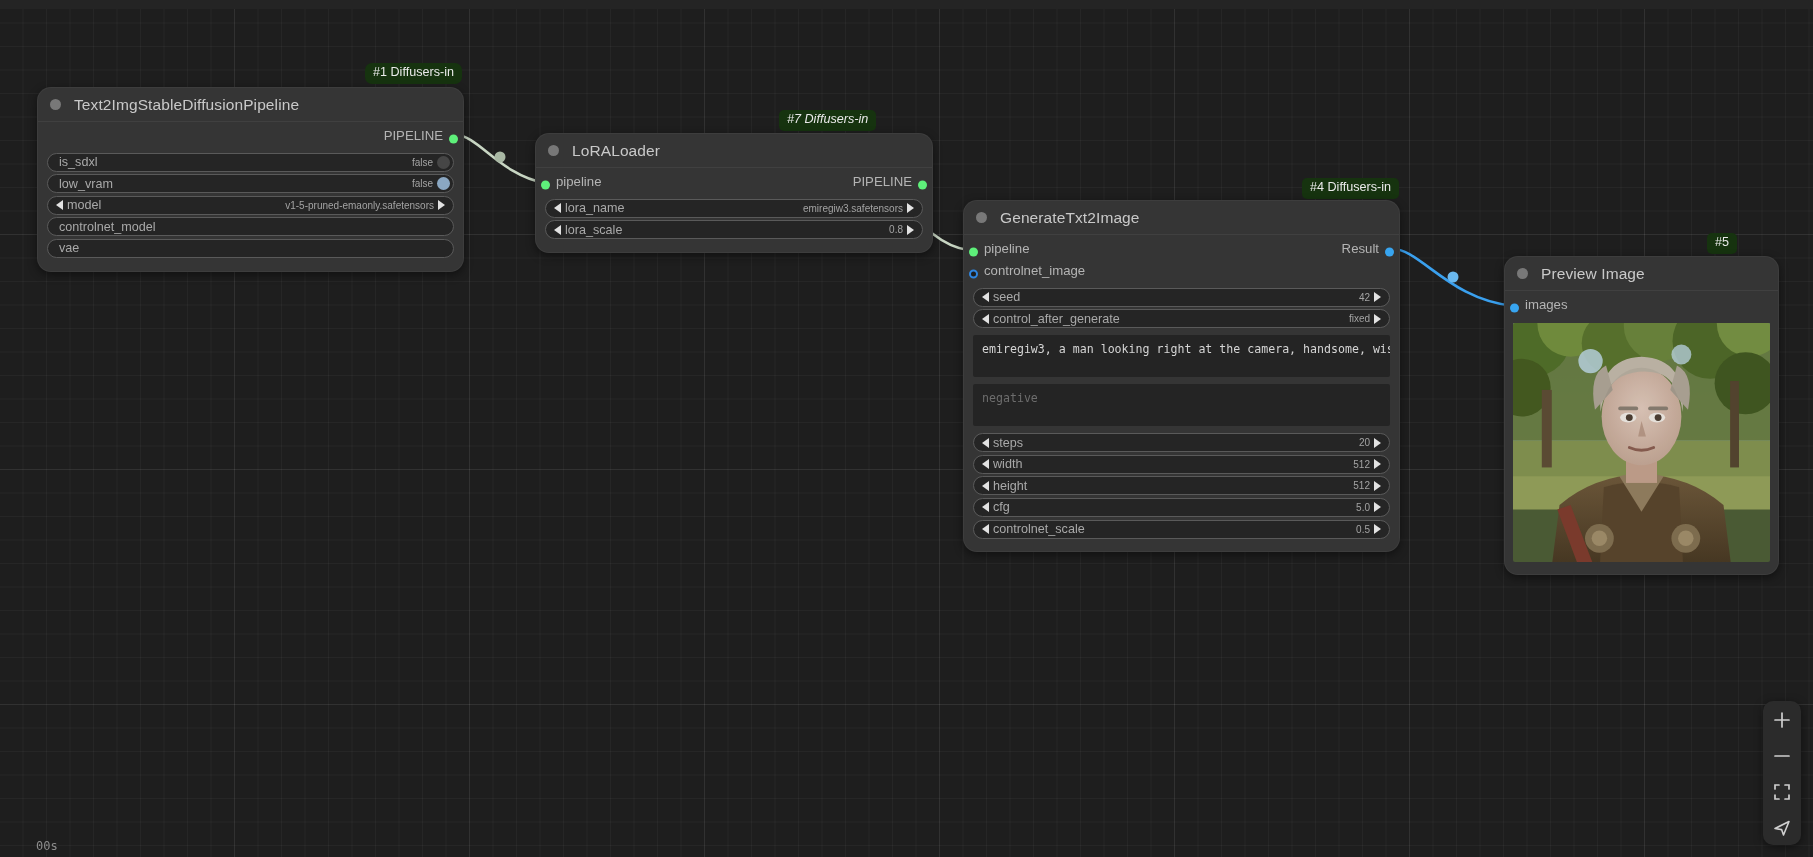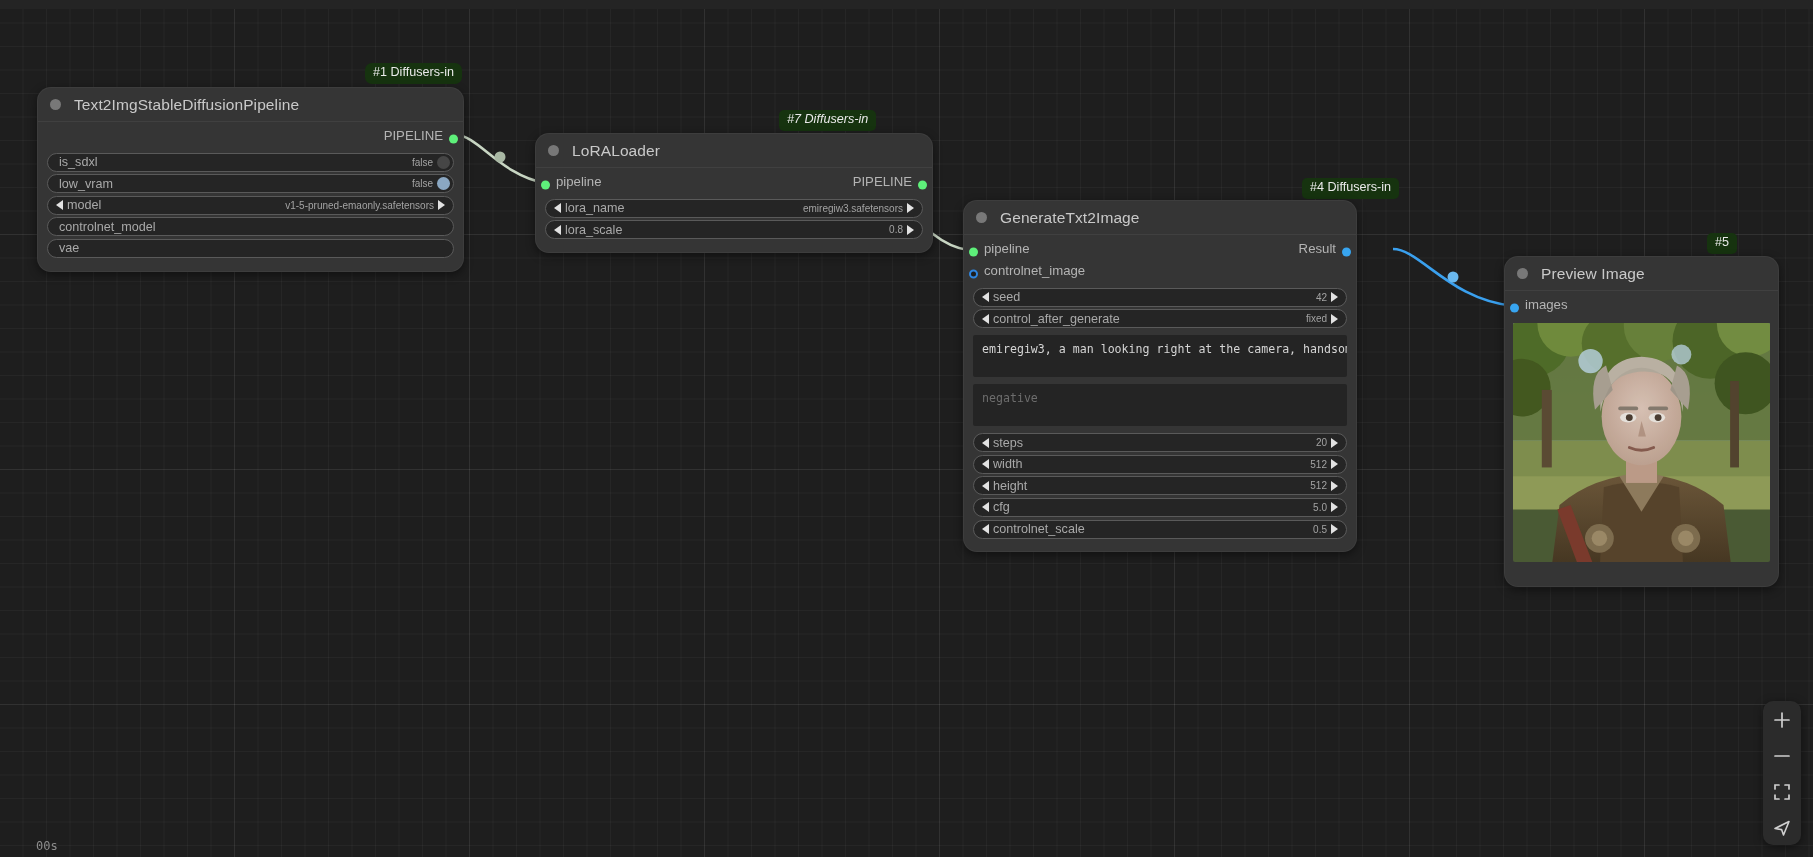--- a/index.html
+++ b/index.html
@@ -297,21 +297,21 @@
       <div class="widget arrows">
         <span class="arrow left"></span>
         <span class="w-name">lora_scale</span>
         <span class="w-val">0.8</span>
         <span class="arrow right"></span>
       </div>
     </div>
   </div>
 
   <div class="badge" style="left:1302px; top:178px;">#4 Diffusers-in</div>
-  <div class="node" style="left:963px; top:200px; width:394px;">
+  <div class="node" style="left:963px; top:200px; width:437px;">
     <div class="node-title">
       <div class="collapse-dot"></div>
       <div class="node-title-text">GenerateTxt2Image</div>
     </div>
     <div class="node-body">
       <div class="sock-row in" style="justify-content:space-between;">
         <span class="dot in green"></span>
         <span class="sock-label">pipeline</span>
         <span class="sock-label" style="margin-right:20px;">Result</span>
         <span class="dot out blue"></span>
@@ -371,21 +371,21 @@
       </div>
     </div>
   </div>
 
   <div class="badge" style="left:1707px; top:233px;">#5</div>
   <div class="node" style="left:1504px; top:256px; width:275px;">
     <div class="node-title">
       <div class="collapse-dot"></div>
       <div class="node-title-text">Preview Image</div>
     </div>
-    <div class="node-body" style="padding-bottom:16px;">
+    <div class="node-body" style="padding-bottom:4px;">
       <div class="sock-row in">
         <span class="dot in blue"></span>
         <span class="sock-label">images</span>
       </div>
 
       <div class="preview-img">
         <svg width="100%" height="100%" viewBox="0 0 232 239" preserveAspectRatio="xMidYMid slice">
           <defs>
             <linearGradient id="skyg" x1="0" y1="0" x2="0" y2="1">
               <stop offset="0%" stop-color="#9ec4dd"></stop>

